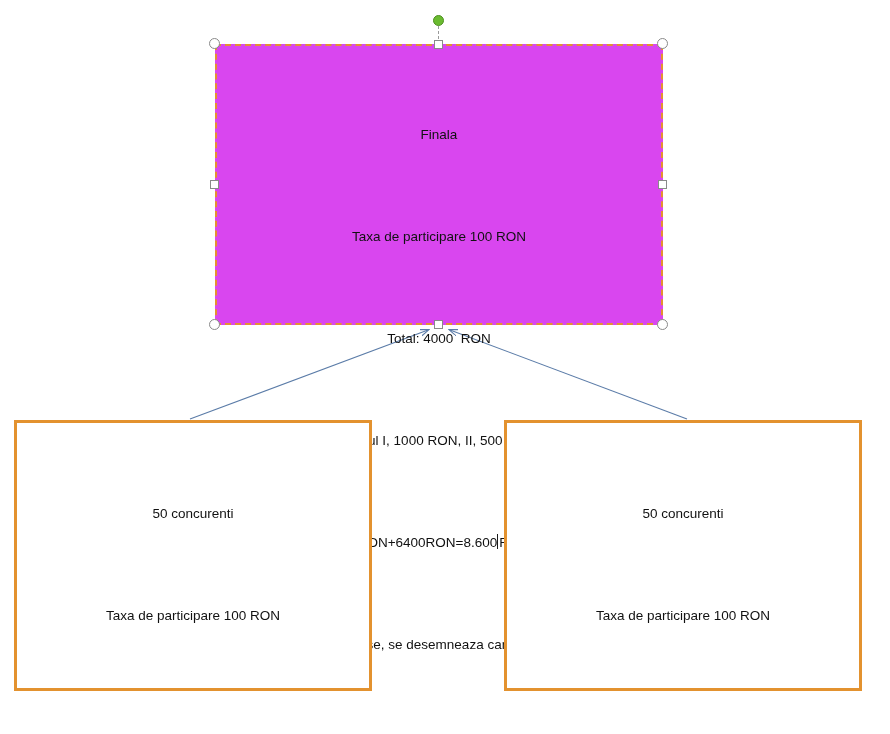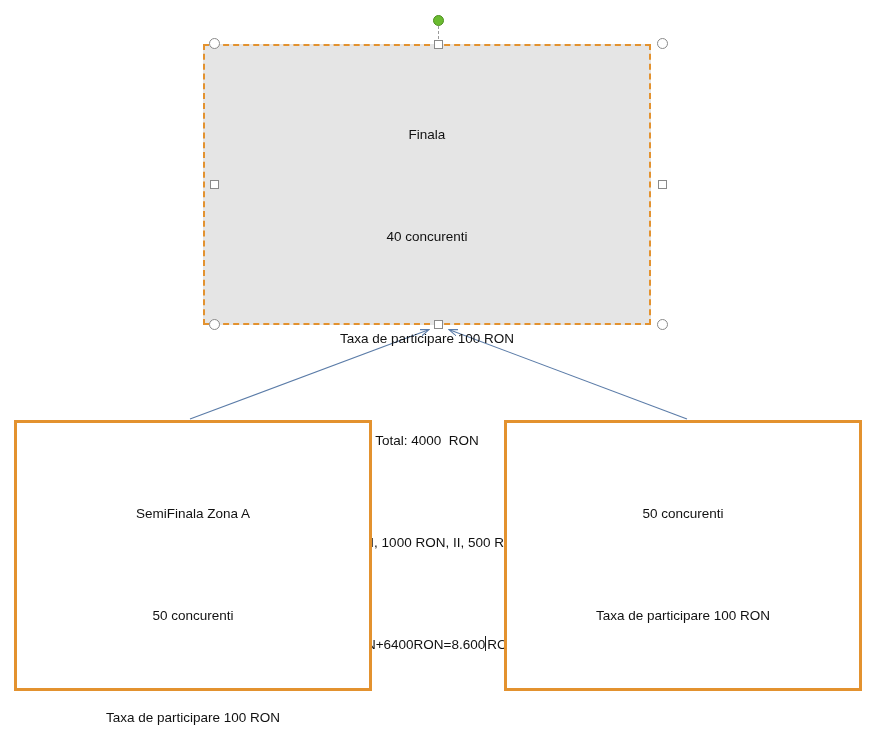--- a/index.html
+++ b/index.html
@@ -53,26 +53,26 @@
     color: #111111;
     white-space: pre-wrap;
   }
 
   .shape-text .line {
     display: block;
   }
 
   
   #shape-finala {
-    left: 203px;
+    left: 215px;
     top: 44px;
     width: 448px;
     height: 281px;
     border: 2px dashed #E3922F;
-    background: #e5e5e5;
+    background: #d946ef;
   }
 
   #shape-finala .shape-text {
     top: 4px;
     padding: 0 6px;
   }
 
   
   .caret {
     display: inline-block;
@@ -147,21 +147,20 @@
         <path d="M0,0 L8,3 L0,6" fill="none" stroke="#5B7CA8" stroke-width="1"></path>
       </marker>
     </defs>
     <line x1="190" y1="419" x2="428" y2="330" stroke="#5B7CA8" stroke-width="1.1" marker-end="url(#arrowhead)"></line>
     <line x1="687" y1="419" x2="450" y2="330" stroke="#5B7CA8" stroke-width="1.1" marker-end="url(#arrowhead)"></line>
   </svg>
 
   <div class="shape" id="shape-finala">
     <div class="shape-text">
       <span class="line">Finala</span>
-      <span class="line">40 concurenti</span>
       <span class="line">Taxa de participare 100 RON</span>
       <span class="line">Total: 4000  RON</span>
       <span class="line">Se premiaza: Locul I, 1000 RON, II, 500 RON, III 300 RON</span>
       <span class="line"><span>Raman:  2200  RON+6400RON=8.600</span><span class="caret"></span><span>RON ptr. Nationala</span></span>
       <span class="line">3 Manse, se desemneaza campionul</span>
     </div>
   </div>
 
   <div class="rotate-stem" style="left:438px; top:26px;"></div>
   <div class="handle handle-rotate" style="left:433px; top:15px;"></div>
@@ -172,21 +171,20 @@
 
   <div class="handle handle-edge" style="left:210px; top:180px;"></div>
   <div class="handle handle-edge" style="left:658px; top:180px;"></div>
 
   <div class="handle handle-corner" style="left:209px; top:319px;"></div>
   <div class="handle handle-edge" style="left:434px; top:320px;"></div>
   <div class="handle handle-corner" style="left:657px; top:319px;"></div>
 
   <div class="shape semifinal-box" id="shape-zona-a">
     <div class="shape-text">
-      <span class="line">SemiFinala Zona A</span>
       <span class="line">50 concurenti</span>
       <span class="line">Taxa de participare 100 RON</span>
       
       
       
       
     </div>
   </div>
 
   <div class="shape semifinal-box" id="shape-zona-b">

